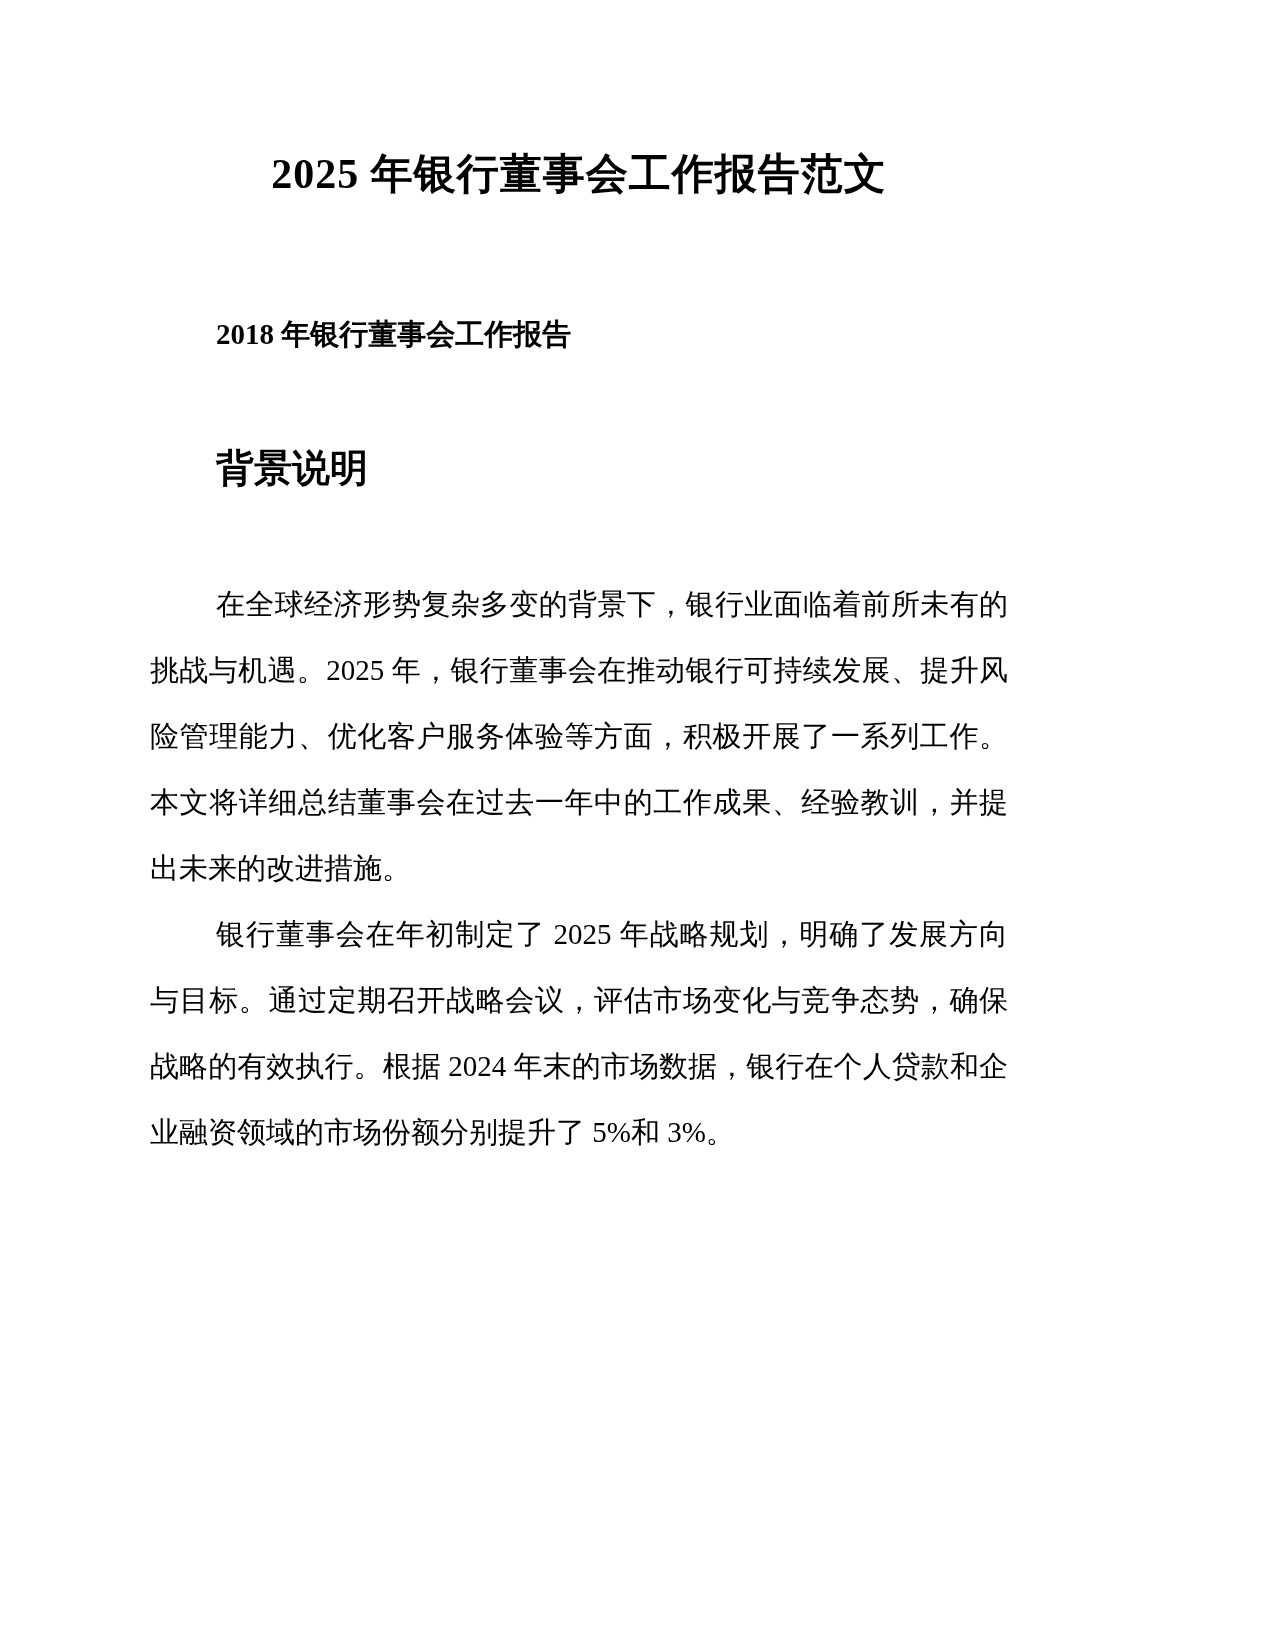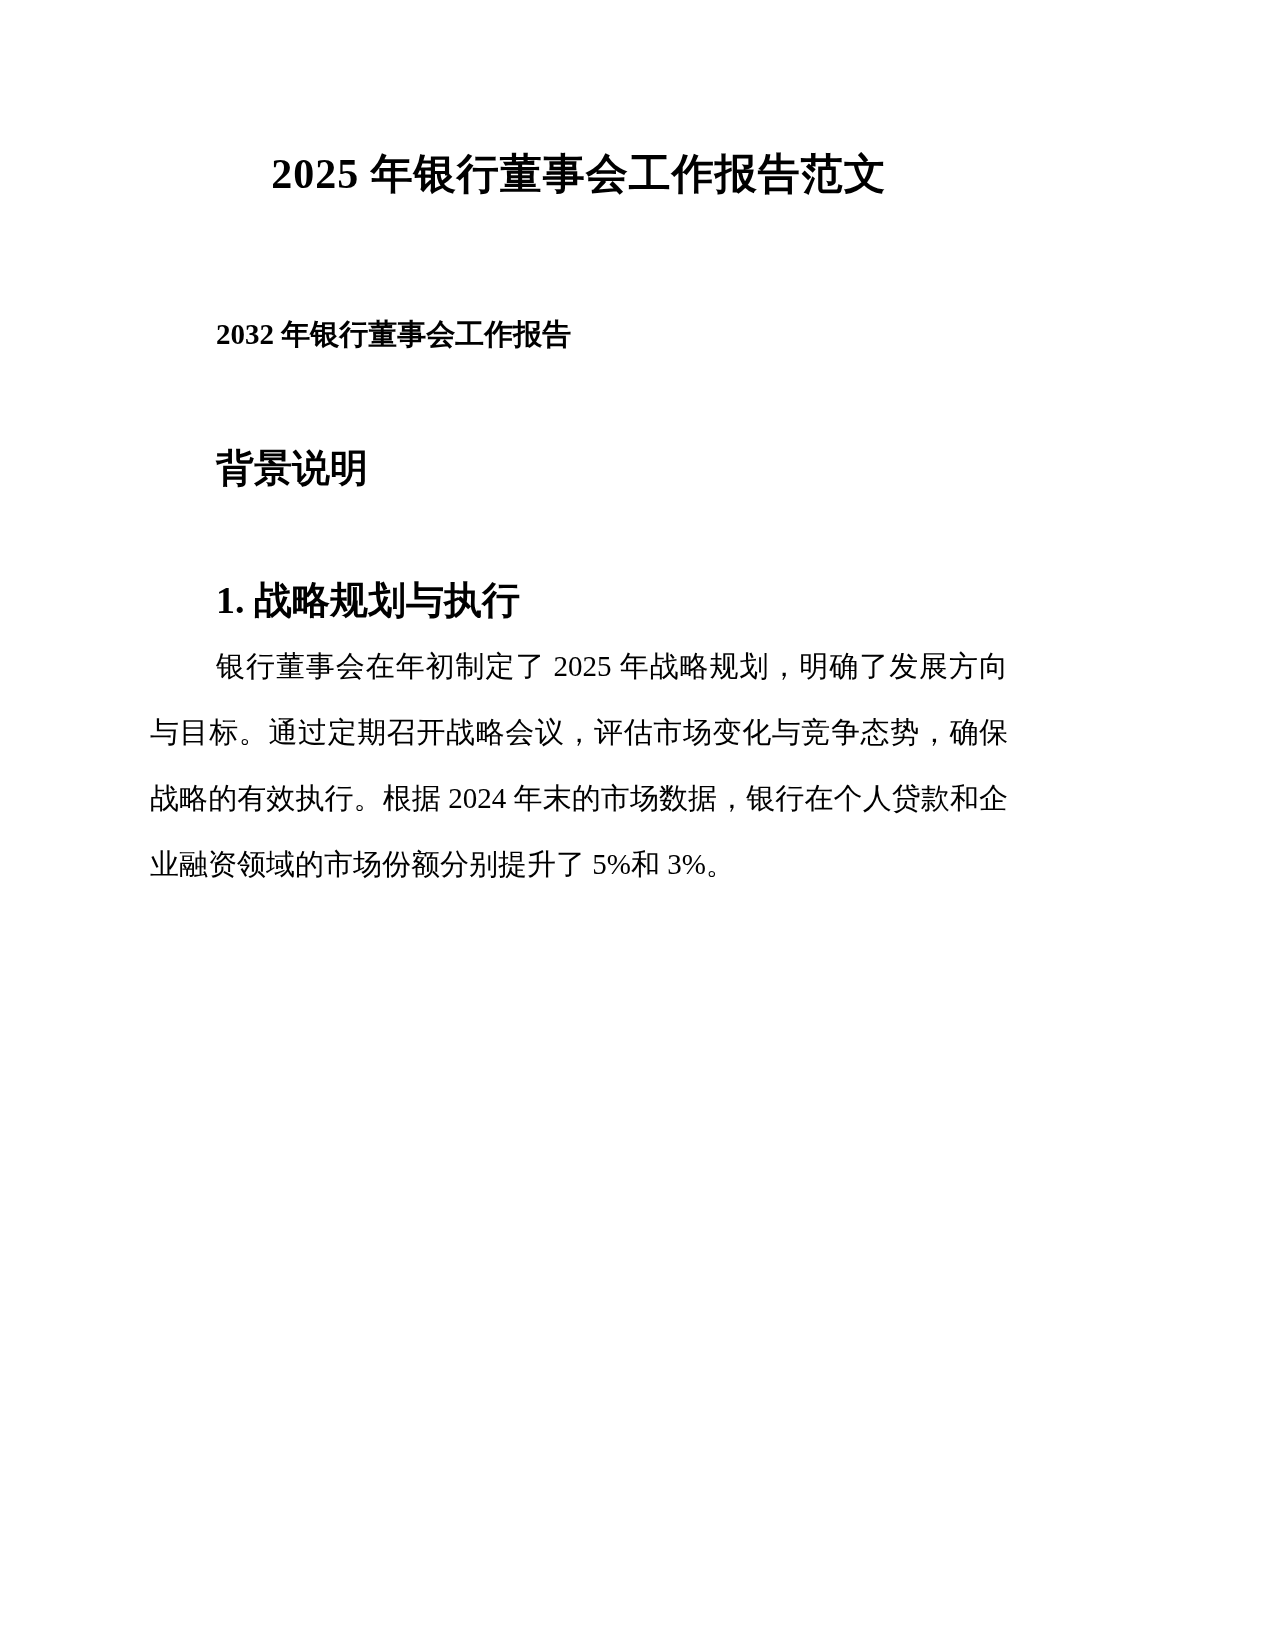--- a/index.html
+++ b/index.html
@@ -61,24 +61,24 @@
   }
 </style>
 </head>
 <body>
 
 <div class="page">
   <div class="content">
 
     <h1 class="doc-title">2025 年银行董事会工作报告范文</h1>
 
-    <p class="doc-subtitle">2032 年银行董事会工作报告</p>
+    <p class="doc-subtitle">2018 年银行董事会工作报告</p>
 
     <h2 class="section-heading">背景说明</h2>
 
+    <p class="body-para">在全球经济形势复杂多变的背景下，银行业面临着前所未有的挑战与机遇。2025 年，银行董事会在推动银行可持续发展、提升风险管理能力、优化客户服务体验等方面，积极开展了一系列工作。本文将详细总结董事会在过去一年中的工作成果、经验教训，并提出未来的改进措施。</p>
 
 
-    <h3 class="section-heading tight">1. 战略规划与执行</h3>
 
     <p class="body-para after-heading">银行董事会在年初制定了 2025 年战略规划，明确了发展方向与目标。通过定期召开战略会议，评估市场变化与竞争态势，确保战略的有效执行。根据 2024 年末的市场数据，银行在个人贷款和企业融资领域的市场份额分别提升了 5%和 3%。</p>
 
   </div>
 </div>
 
 </body></html>

